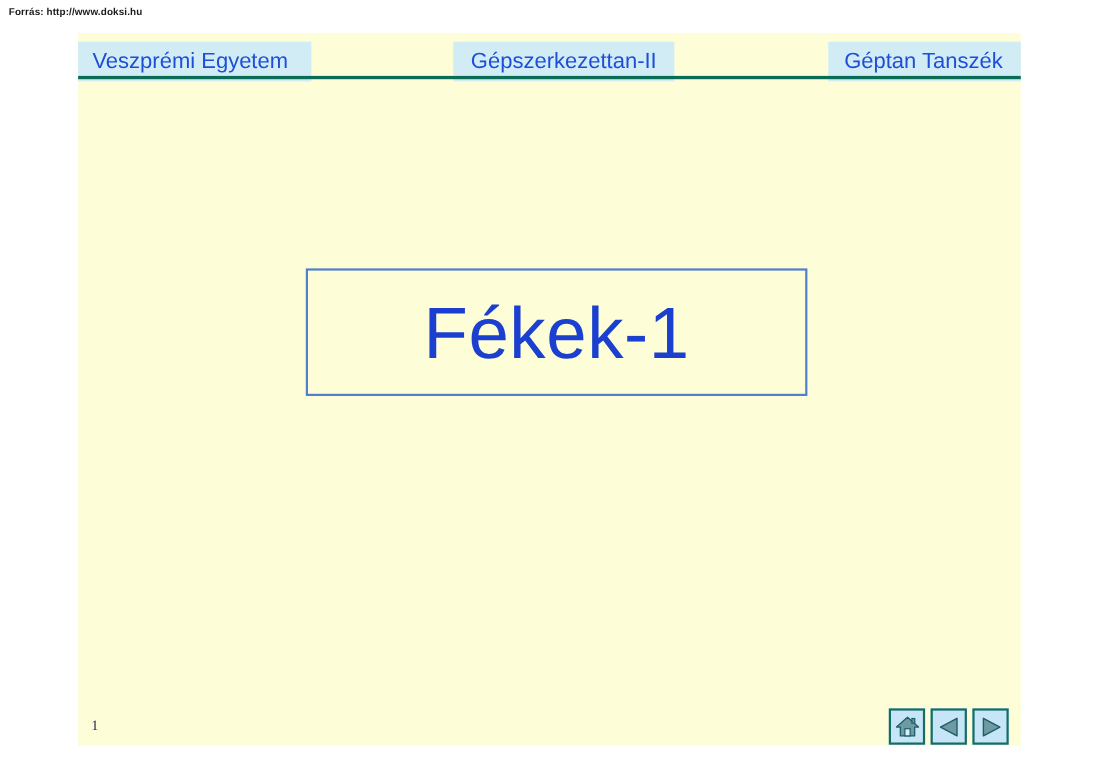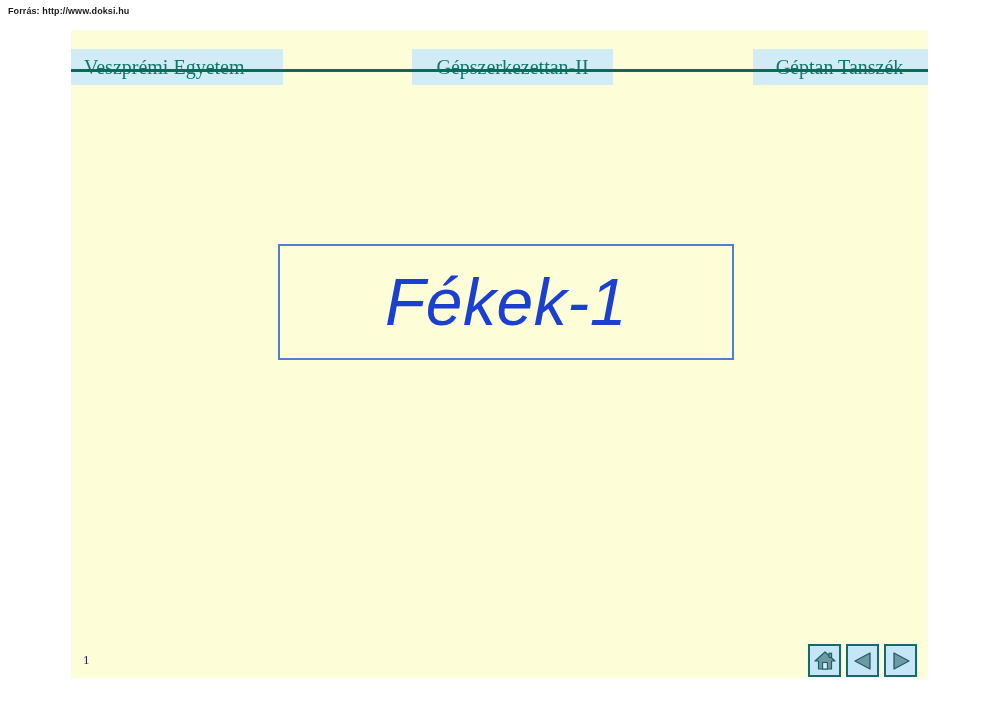--- a/index.html
+++ b/index.html
@@ -41,25 +41,25 @@
   
   #slide-header {
     position: absolute;
     left: 0;
     top: 3px;
     width: 857px;
     height: 36px;
   }
   .hdr-cell {
     position: absolute;
-    top: 16px;
+    top: 5px;
     height: 36px;
     background: #d2ecf6;
-    color: #0f766e;
-    font-family: Liberation Serif, serif;
+    color: #1d4ed8;
+    font-family: Liberation Sans, sans-serif;
     font-size: 20px;
     line-height: 36px;
     white-space: nowrap;
     overflow: hidden;
   }
   #hdr-left  { left: 0px;   width: 212px; padding-left: 13px; box-sizing: border-box; text-align: left; }
   #hdr-mid   { left: 341px; width: 201px; box-sizing: border-box; text-align: center; }
   #hdr-right { left: 682px; width: 175px; padding-right: 2px; box-sizing: border-box; text-align: center; }
 
   #header-rule {
@@ -124,21 +124,20 @@
   }
   .nav-btn svg { display: block; }
 
   
   #slide-body {
     position: absolute;
     left: 0;
     top: 42px;
     width: 857px;
     height: 606px;
-    font-style: italic;
   }
 </style>
 </head>
 <body>
 
 <div id="source-line">Forrás: http://www.doksi.hu</div>
 
 <div id="slide">
 
   <div id="slide-header">

